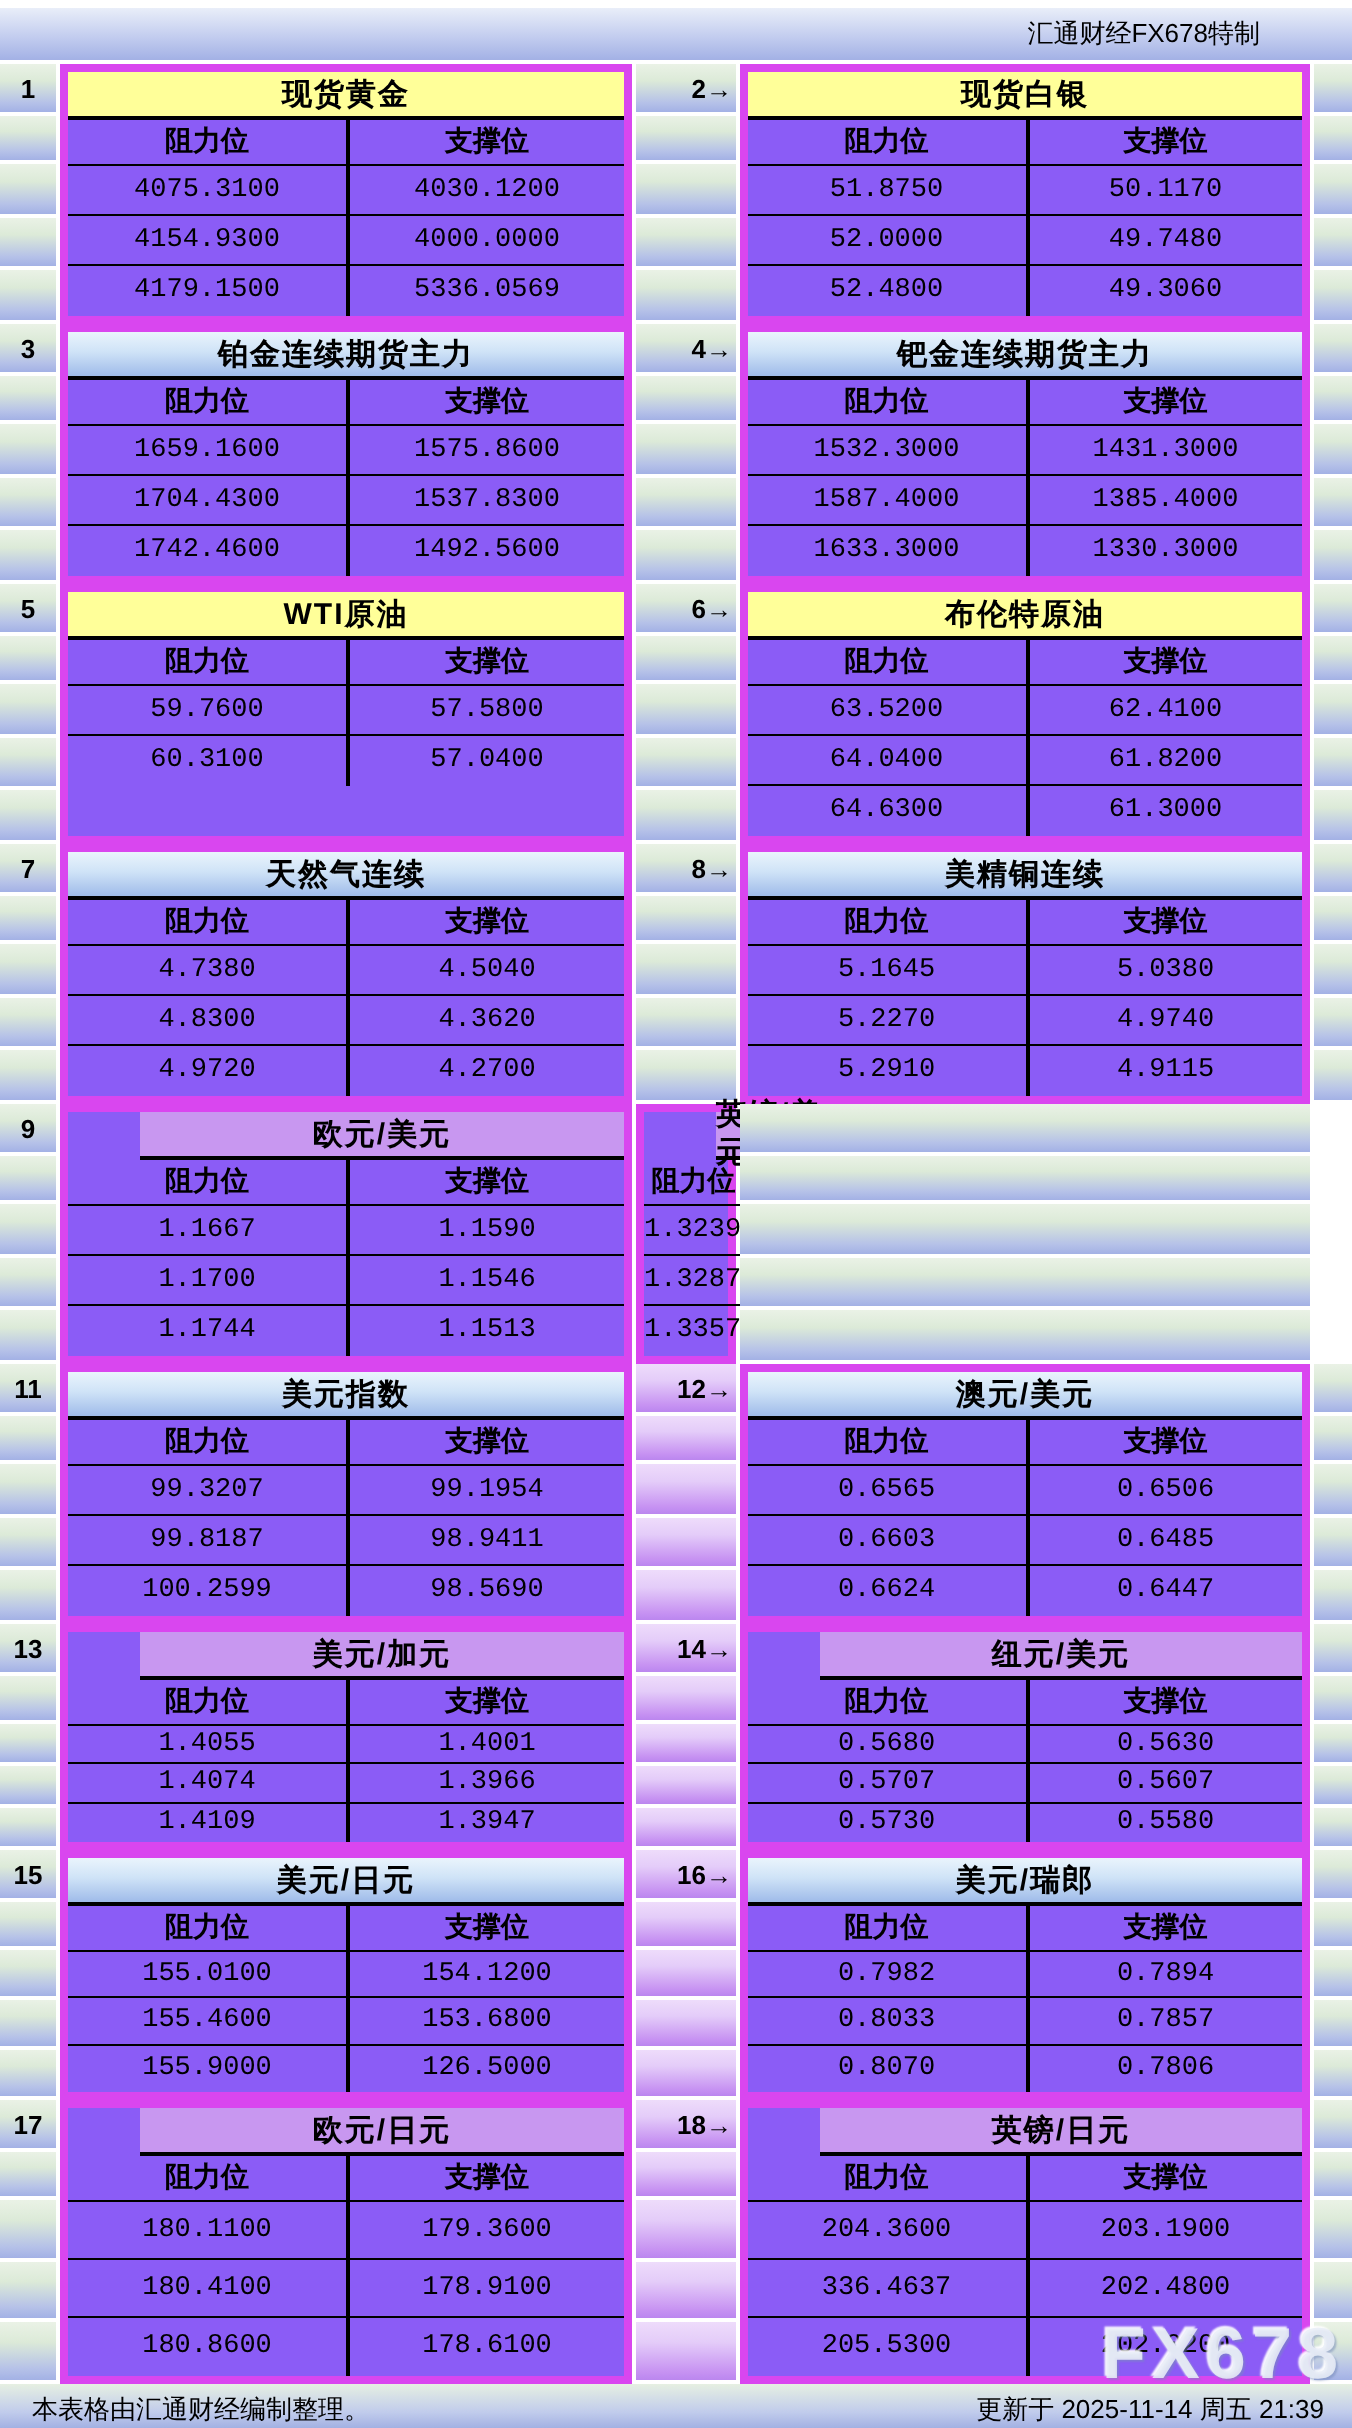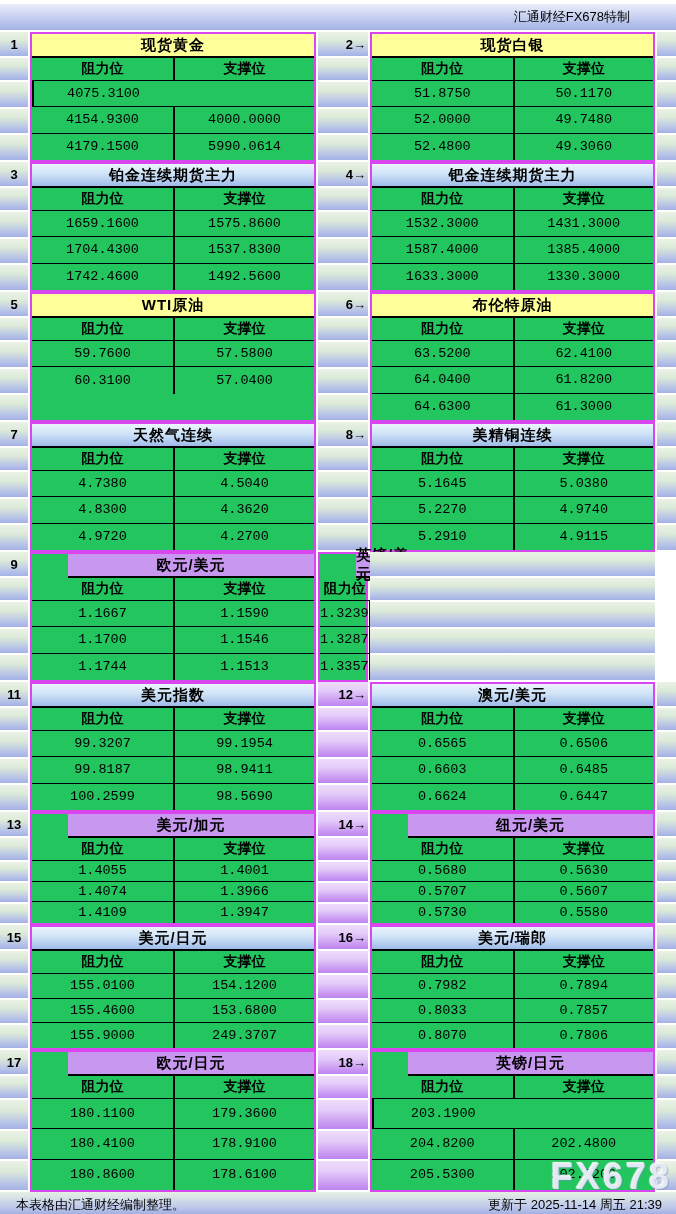--- a/index.html
+++ b/index.html
@@ -40,25 +40,25 @@
     border-bottom:2px solid #ffffff;
     display:flex;align-items:center;justify-content:center;
     font-weight:bold;font-size:13px;color:#000;
   }
   .mid-purple .bgcell{
     background:linear-gradient(180deg,#eedcfb 0%,#e4ccf9 35%,#c793f2 85%,#bb86ef 100%);
   }
   .bgcell.numcell-right{justify-content:flex-end;padding-right:2px;box-sizing:border-box;}
   
   .panel{
-    border:2px solid #d946ef;
+    border:4px solid #d946ef;
     box-sizing:border-box;
     display:grid;
     grid-template-rows:24px 23px 1fr 1fr 1fr;
-    background:#22c55e;
+    background:#8b5cf6;
   }
   .p-header{
     border-bottom:2px solid #000;
     display:flex;align-items:center;justify-content:center;
     font-weight:bold;font-size:15px;letter-spacing:1px;color:#000;
   }
   .theme-yellow .p-header{background:#ffff99;}
   .theme-blue   .p-header{background:linear-gradient(180deg,#eaf4fc 0%,#cfe3f7 45%,#9fbbe9 100%);}
   .theme-purple .p-header{background:#c897f0;margin-left:36px;}
   .p-sub,.p-row{
@@ -109,28 +109,29 @@
         <div class="bgcell"></div>
       </div>
       <div class="panel theme-yellow">
         <div class="p-header">现货黄金</div>
         <div class="p-sub">
           <div>阻力位</div>
           <div>支撑位</div>
         </div>
         <div class="p-row">
           <div>4075.3100</div>
+          <div>4030.1200</div>
         </div>
         <div class="p-row">
           <div>4154.9300</div>
           <div>4000.0000</div>
         </div>
         <div class="p-row">
           <div>4179.1500</div>
-          <div>5990.0614</div>
+          <div>5336.0569</div>
         </div>
       </div>
       <div class="bgcol">
         <div class="bgcell numcell-right">2→</div>
         <div class="bgcell"></div>
         <div class="bgcell"></div>
         <div class="bgcell"></div>
         <div class="bgcell"></div>
       </div>
       <div class="panel theme-yellow">
@@ -532,21 +533,21 @@
         <div class="p-row">
           <div>155.0100</div>
           <div>154.1200</div>
         </div>
         <div class="p-row">
           <div>155.4600</div>
           <div>153.6800</div>
         </div>
         <div class="p-row">
           <div>155.9000</div>
-          <div>249.3707</div>
+          <div>126.5000</div>
         </div>
       </div>
       <div class="bgcol mid-purple">
         <div class="bgcell numcell-right">16→</div>
         <div class="bgcell"></div>
         <div class="bgcell"></div>
         <div class="bgcell"></div>
         <div class="bgcell"></div>
       </div>
       <div class="panel theme-blue">
@@ -610,24 +611,25 @@
         <div class="bgcell"></div>
         <div class="bgcell"></div>
       </div>
       <div class="panel theme-purple">
         <div class="p-header">英镑/日元</div>
         <div class="p-sub">
           <div>阻力位</div>
           <div>支撑位</div>
         </div>
         <div class="p-row">
+          <div>204.3600</div>
           <div>203.1900</div>
         </div>
         <div class="p-row">
-          <div>204.8200</div>
+          <div>336.4637</div>
           <div>202.4800</div>
         </div>
         <div class="p-row">
           <div>205.5300</div>
           <div>202.0200</div>
         </div>
       </div>
       <div class="bgcol">
         <div class="bgcell"></div>
         <div class="bgcell"></div>

